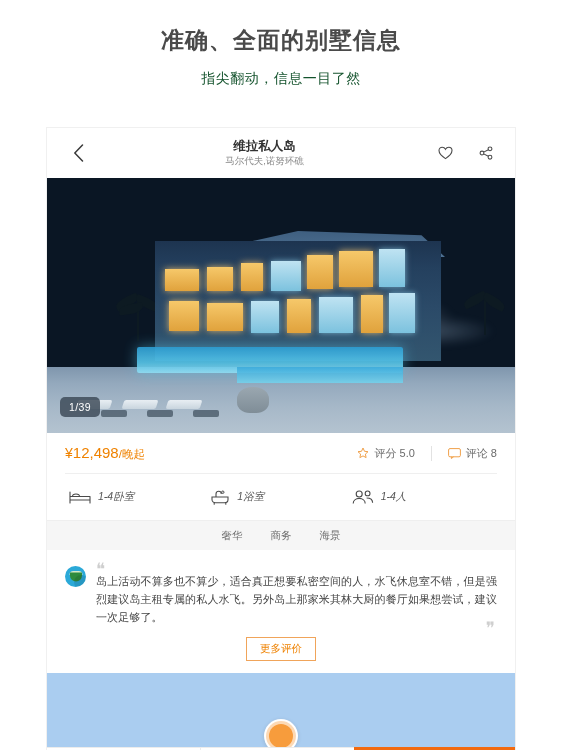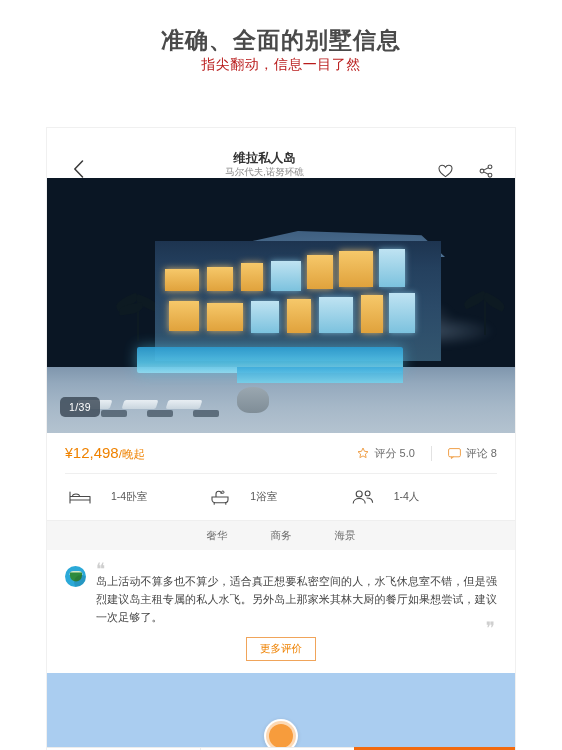--- a/index.html
+++ b/index.html
@@ -11,35 +11,35 @@
   }
   .page { position: relative; width: 562px; height: 750px; background: #ffffff; }
 
   
   .promo { padding-top: 26px; text-align: center; }
   .promo-title {
     font-size: 23px; font-weight: bold; color: #4a4a4a;
     letter-spacing: 1px; line-height: 1.3;
   }
   .promo-sub {
-    font-size: 14px; color: #b91c1c; letter-spacing: .5px;
+    margin-top: 14px; font-size: 14px; color: #14532d; letter-spacing: .5px;
   }
 
   
   .card {
     position: absolute; left: 47px; top: 128px;
     width: 468px; height: 622px;
     background: #ffffff; overflow: hidden;
     box-shadow: 0 0 0 1px #f0f0f0;
   }
 
   
   .navbar {
     position: relative; height: 50px; background: #ffffff;
-    display: flex; align-items: flex-end; padding: 0 18px;
+    display: flex; align-items: center; padding: 0 18px;
   }
   .nav-back { width: 26px; display: flex; align-items: center; justify-content: center; cursor: pointer; }
   .nav-back svg { display: block; }
   .nav-titles { flex: 1; text-align: center; line-height: 1.15; }
   .nav-title { font-size: 12.5px; font-weight: bold; color: #333; }
   .nav-sub { font-size: 9.5px; color: #8a8a8a; margin-top: 2px; }
   .nav-icons { display: flex; align-items: center; gap: 26px; padding-right: 4px; }
   .nav-icon { cursor: pointer; display: flex; align-items: center; }
 
   
@@ -130,27 +130,27 @@
   .price-right { margin-left: auto; display: flex; align-items: center; }
   .meta { display: flex; align-items: center; gap: 5px; color: #6b6b6b; font-size: 11px; }
   .meta-div { width: 1px; height: 15px; background: #e2e2e2; margin: 0 16px; }
 
   
   .amen-wrap { padding: 0 18px; background: #ffffff; }
   .amen {
     display: flex; align-items: center; height: 47px;
     border-top: 1px solid #efefef; padding: 0 4px;
   }
-  .amen-item { flex: 1; display: flex; align-items: center; gap: 20px; }
+  .amen-item { flex: 1; display: flex; align-items: center; gap: 7px; font-style: italic; }
   .amen-label { font-size: 10.5px; color: #555; }
 
   
   .tags {
     height: 30px; background: #f6f6f6; border-top: 1px solid #efefef;
-    display: flex; align-items: center; justify-content: center; gap: 43px;
+    display: flex; align-items: center; justify-content: center; gap: 28px;
   }
   .tag { font-size: 10.5px; color: #6e6e6e; }
 
   
   .review {
     background: #ffffff; padding: 14px 18px 12px 18px; position: relative;
   }
   .review-top { display: flex; gap: 10px; }
   .avatar {
     width: 21px; height: 21px; border-radius: 50%; flex: none;

